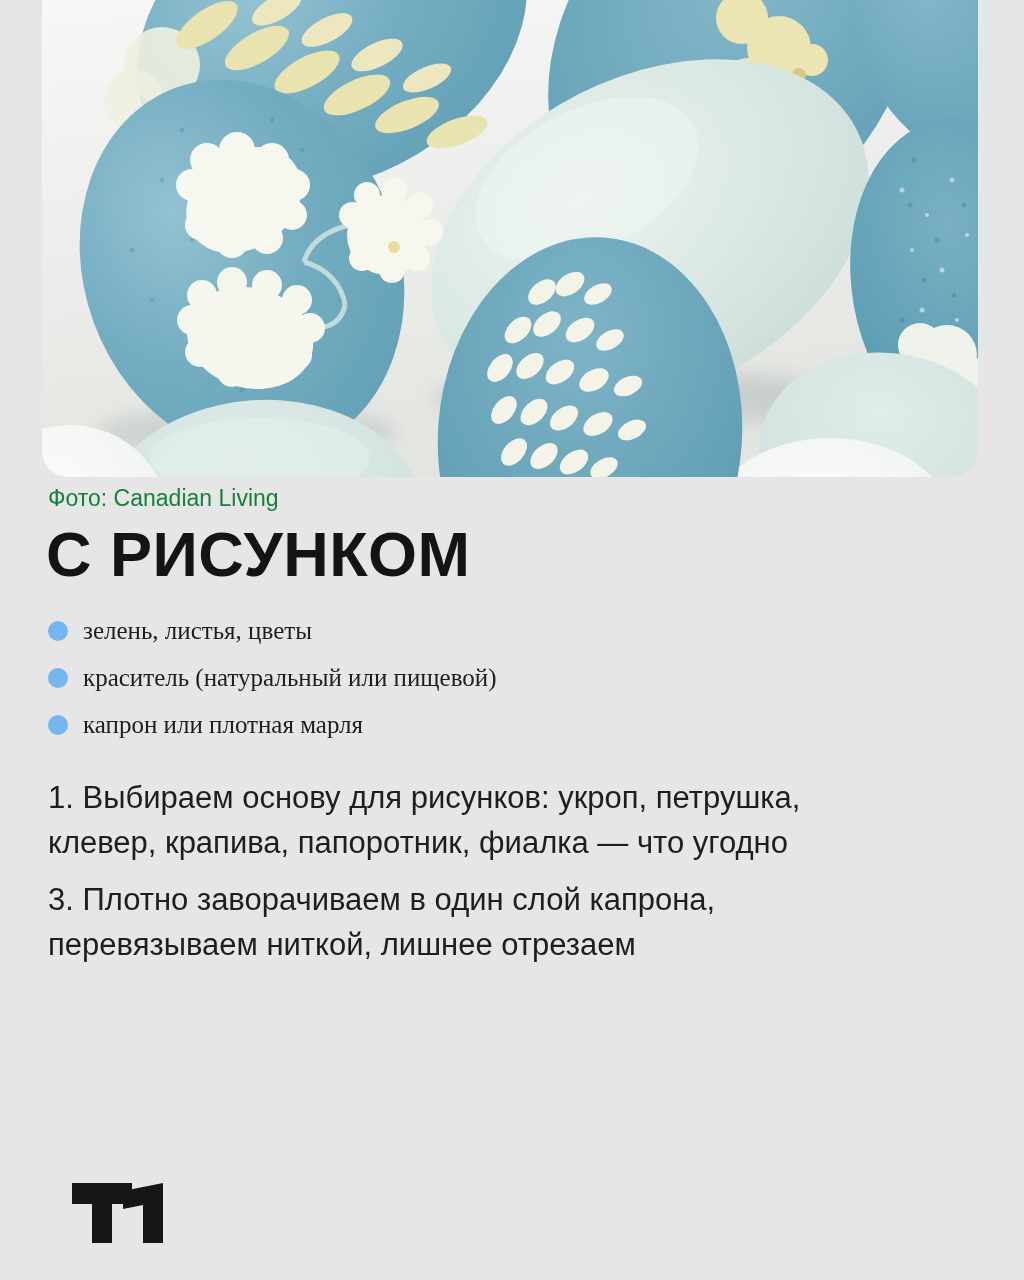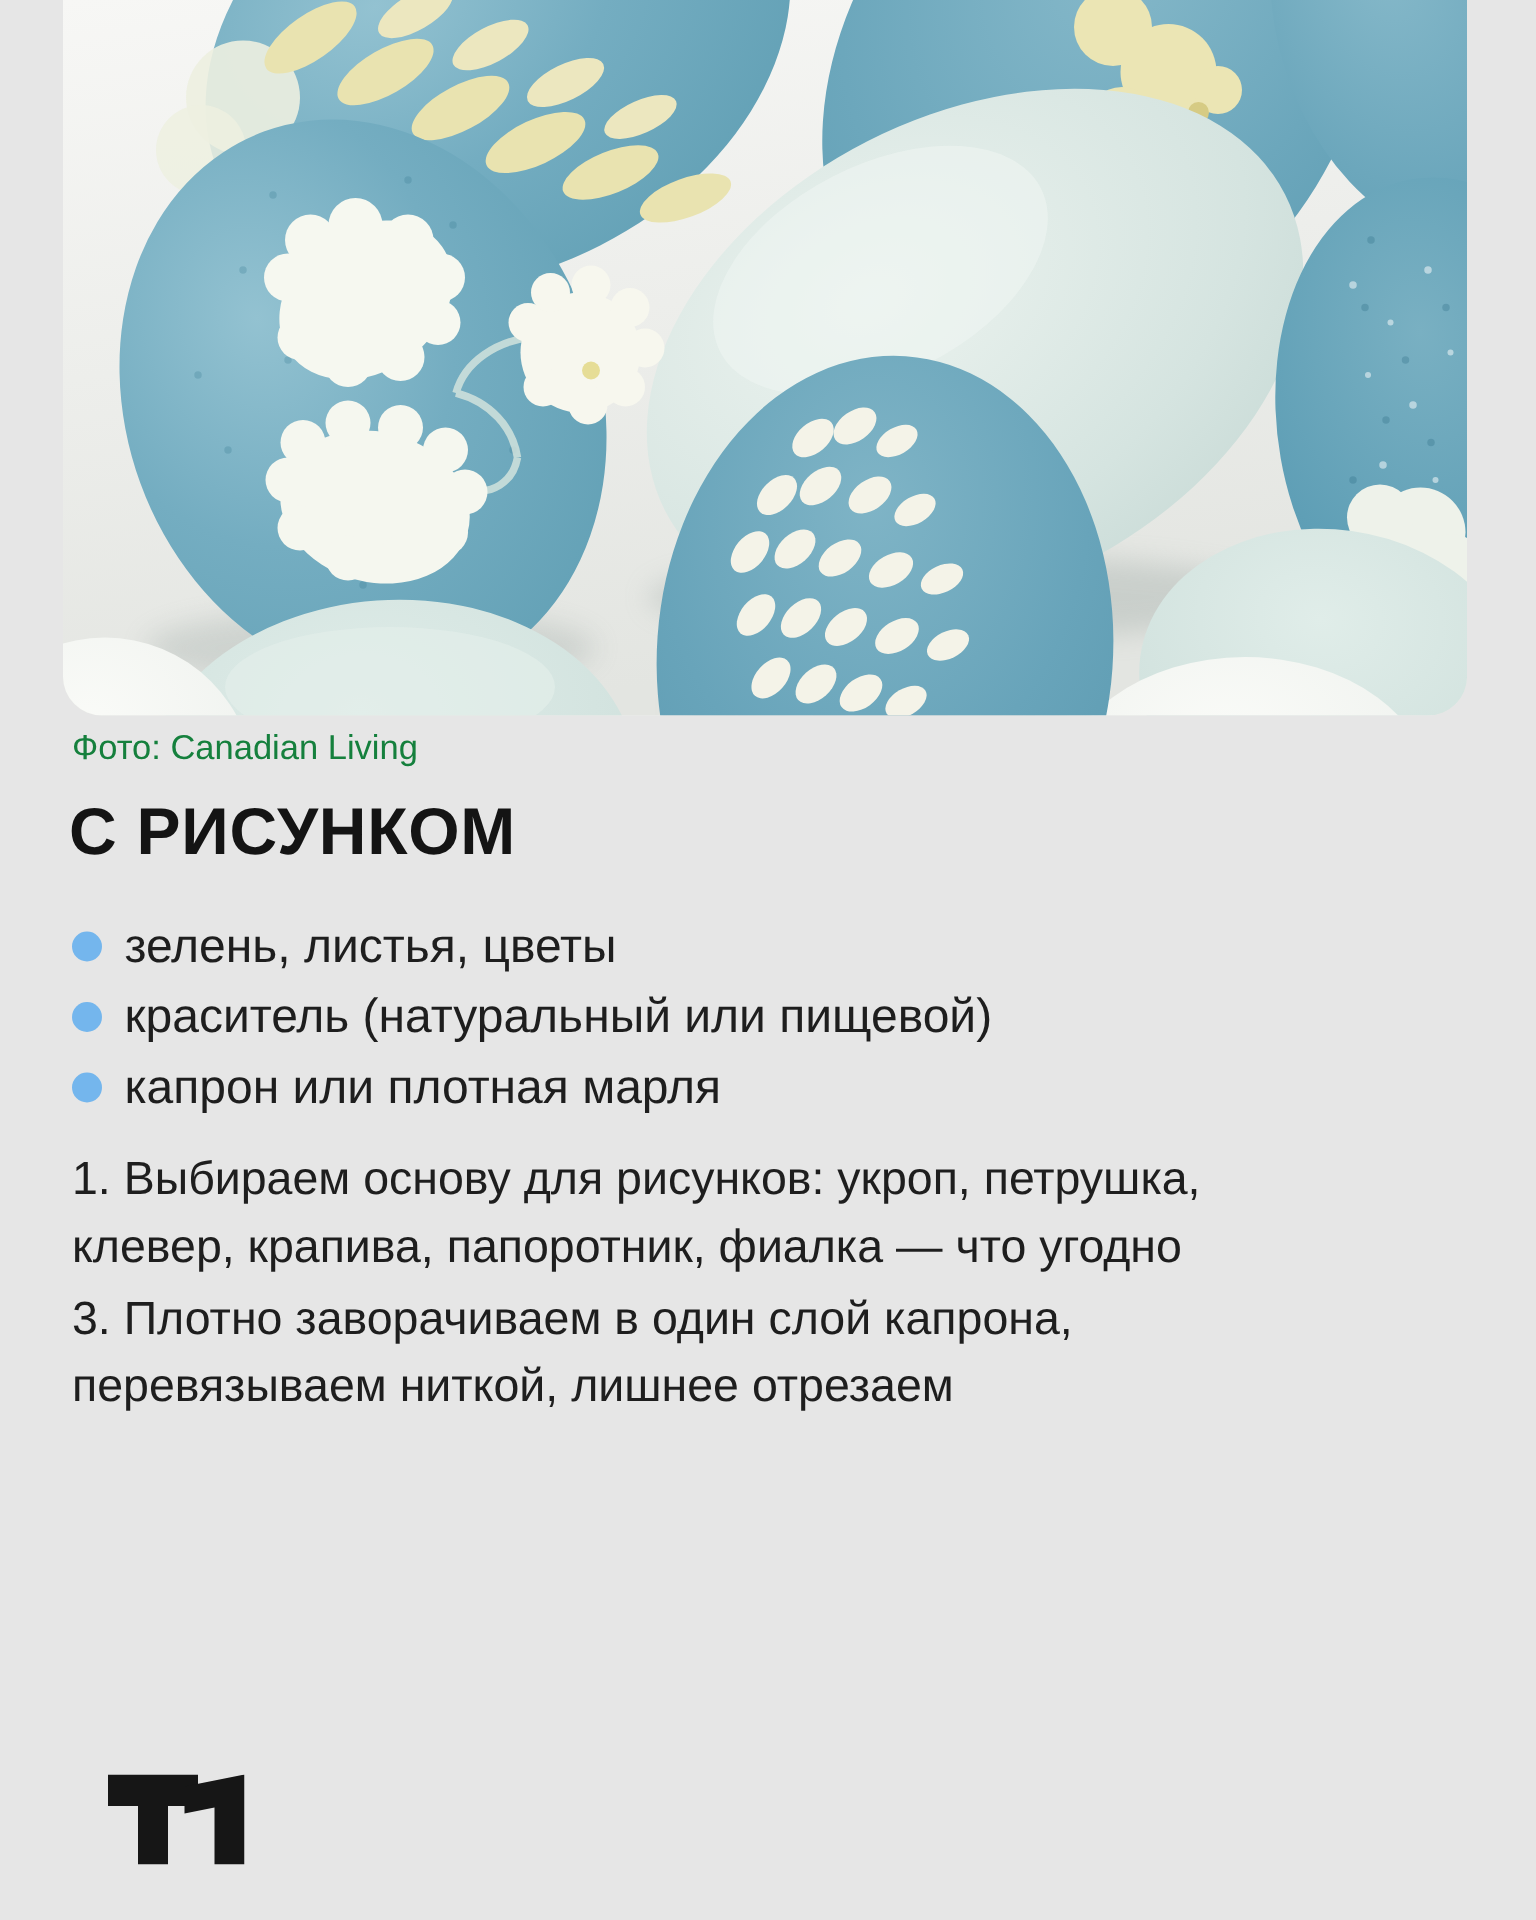--- a/index.html
+++ b/index.html
@@ -18,42 +18,42 @@
   }
   .photo svg{display:block;width:936px;height:477px;}
 
   .credit{
     position:absolute;left:48px;top:485px;
     font-size:23px;line-height:1.2;color:#15803d;
   }
 
   .title{
     position:absolute;left:46px;top:523px;margin:0;
-    font-size:44px;line-height:63px;font-weight:900;
+    font-size:63px;line-height:63px;font-weight:900;
     letter-spacing:0.5px;color:#141414;
   }
 
   .materials{
     position:absolute;left:48px;top:607px;margin:0;padding:0;
     list-style:none;
   }
   .materials li{
     display:flex;align-items:center;gap:15px;
-    font-size:32px;line-height:47px;height:47px;
+    font-size:25px;line-height:47px;height:47px;font-family:Liberation Serif, serif;
   }
   .dot{
     flex:0 0 auto;width:20px;height:20px;border-radius:50%;
     background:#74b6ed;
   }
 
   .steps{
     position:absolute;left:48px;top:763px;width:905px;
   }
   .steps p{
-    margin:0 0 3px 0;
+    margin:12px 0 3px 0;
     font-size:31px;line-height:45px;
     white-space:pre-line;
   }
 
   .logo{
     position:absolute;left:72px;top:1183px;width:91px;height:60px;
   }
   .logo svg{display:block;width:91px;height:60px;}
 
   .sr{

